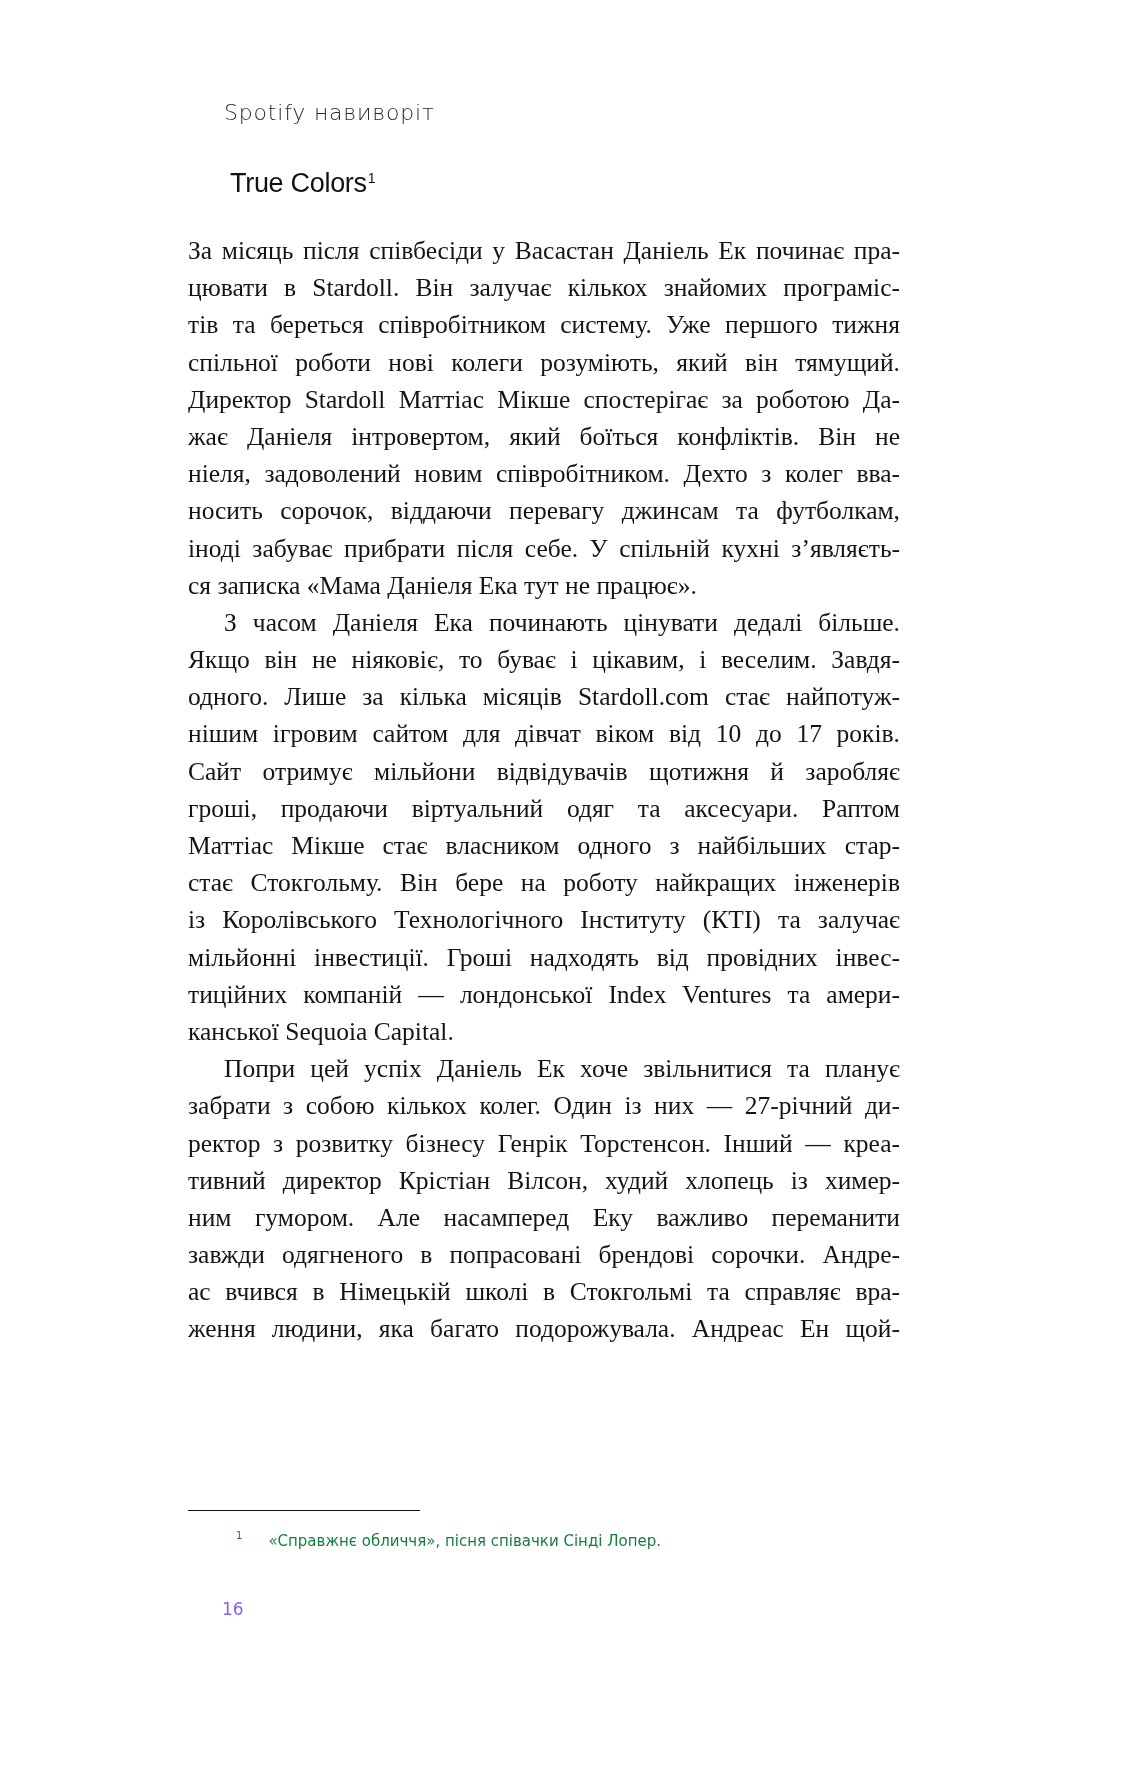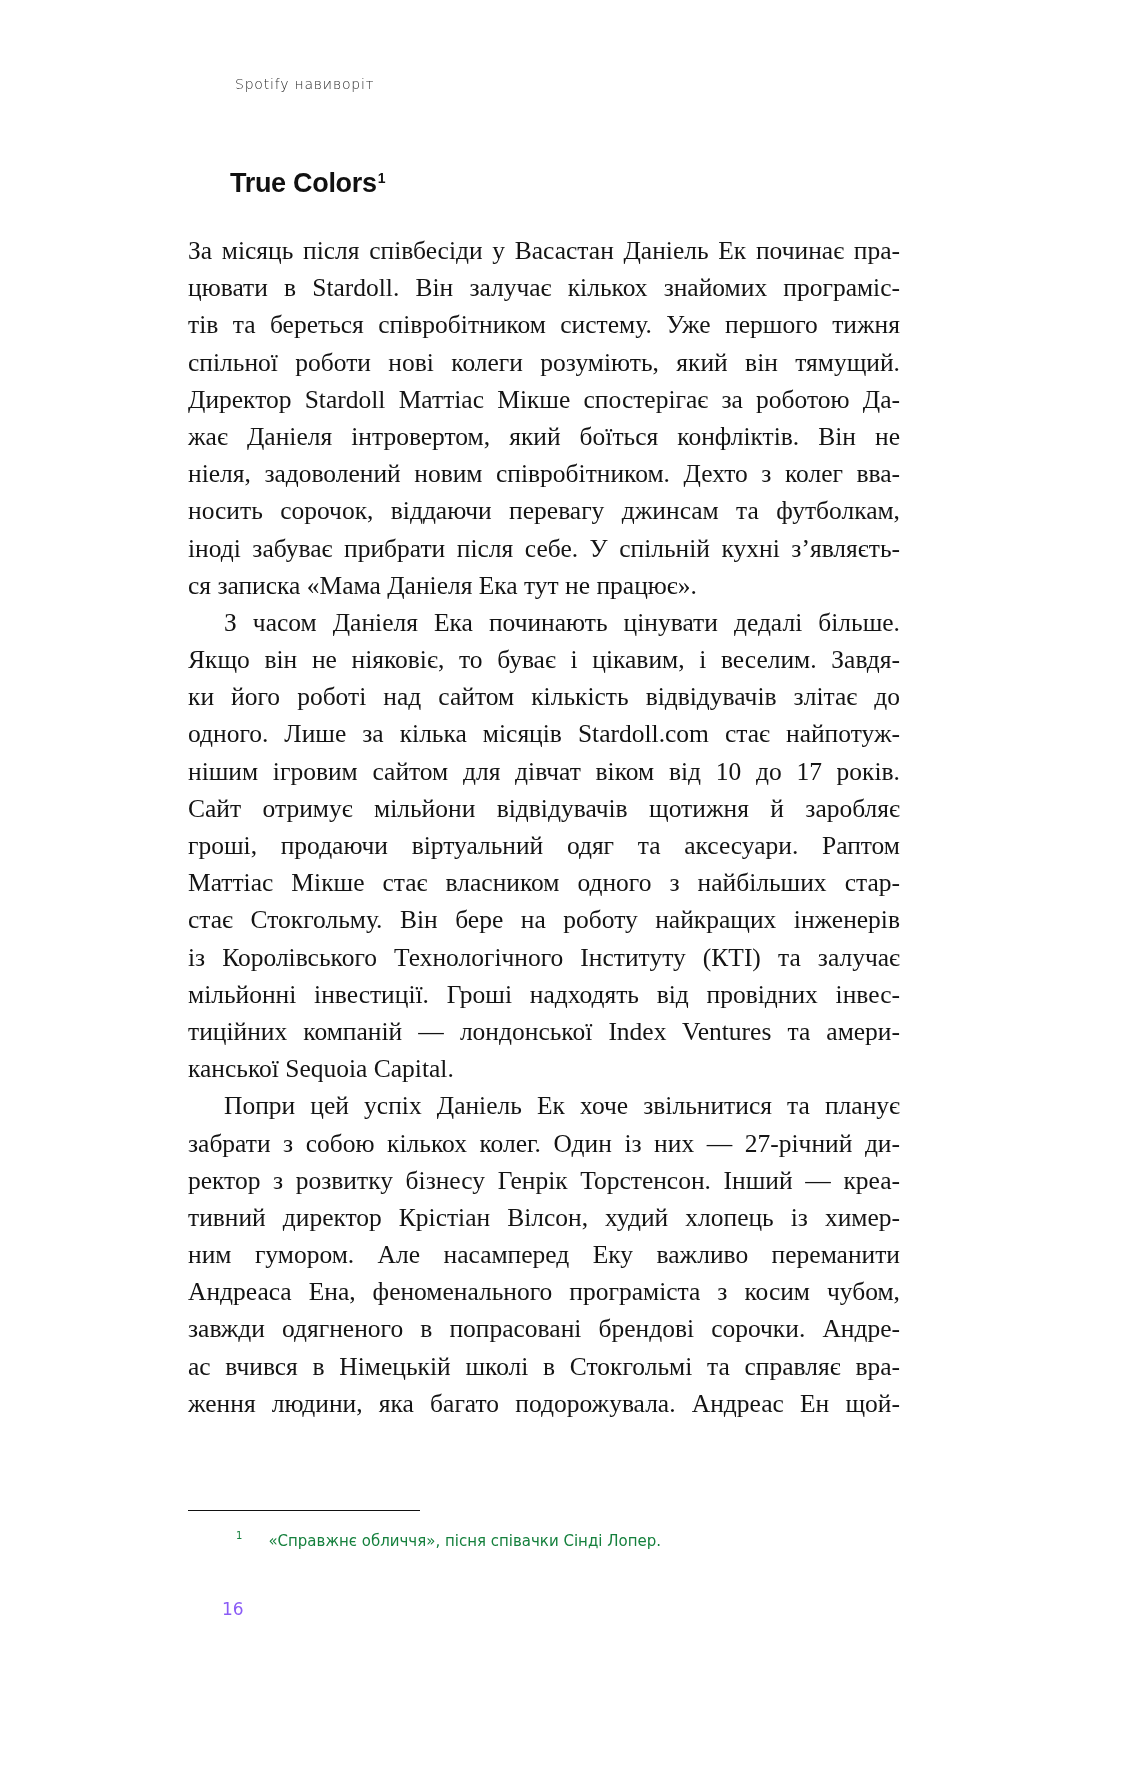--- a/index.html
+++ b/index.html
@@ -10,35 +10,34 @@
     body {
       width: 1142px;
       height: 1772px;
       position: relative;
       overflow: hidden;
       color: #1a1a1a;
     }
     .running-header {
       position: absolute;
       left: 224px;
-      top: 76px;
+      top: 100px;
       font-family: "DejaVu Sans", sans-serif;
-      font-size: 14px;
+      font-size: 22px;
       letter-spacing: 0.8px;
       color: #2a2a2a;
       font-weight: 300;
-      margin-left: 11px;
     }
     .section-title {
       position: absolute;
       left: 230px;
       top: 168px;
       font-family: "Liberation Sans", sans-serif;
       font-size: 27px;
-      font-weight: bold;
+      font-weight: normal;
       color: #111;
       letter-spacing: -0.3px;
     }
     .section-title sup {
       font-size: 14px;
       vertical-align: top;
       position: relative;
       top: 2px;
       margin-left: 1px;
     }
@@ -115,39 +114,37 @@
     <span class="line">Директор Stardoll Маттіас Мікше спостерігає за роботою Да-</span>
     <span class="line">жає Даніеля інтровертом, який боїться конфліктів. Він не</span>
     <span class="line">ніеля, задоволений новим співробітником. Дехто з колег вва-</span>
     <span class="line">носить сорочок, віддаючи перевагу джинсам та футболкам,</span>
     <span class="line">іноді забуває прибрати після себе. У спільній кухні з’являєть-</span>
     <span class="line last">ся записка «Мама Даніеля Ека тут не працює».</span>
   </div>
   <div>
     <span class="line indent">З часом Даніеля Ека починають цінувати дедалі більше.</span>
     <span class="line">Якщо він не ніяковіє, то буває і цікавим, і веселим. Завдя-</span>
-    <span class="line">ки його роботі над сайтом кількість відвідувачів злітає до</span>
     <span class="line">одного. Лише за кілька місяців Stardoll.com стає найпотуж-</span>
     <span class="line">нішим ігровим сайтом для дівчат віком від 10 до 17 років.</span>
     <span class="line">Сайт отримує мільйони відвідувачів щотижня й заробляє</span>
     <span class="line">гроші, продаючи віртуальний одяг та аксесуари. Раптом</span>
     <span class="line">Маттіас Мікше стає власником одного з найбільших стар-</span>
     <span class="line">стає Стокгольму. Він бере на роботу найкращих інженерів</span>
     <span class="line">із Королівського Технологічного Інституту (КТІ) та залучає</span>
     <span class="line">мільйонні інвестиції. Гроші надходять від провідних інвес-</span>
     <span class="line">тиційних компаній — лондонської Index Ventures та амери-</span>
     <span class="line last">канської Sequoia Capital.</span>
   </div>
   <div>
     <span class="line indent">Попри цей успіх Даніель Ек хоче звільнитися та планує</span>
     <span class="line">забрати з собою кількох колег. Один із них — 27-річний ди-</span>
     <span class="line">ректор з розвитку бізнесу Генрік Торстенсон. Інший — креа-</span>
     <span class="line">тивний директор Крістіан Вілсон, худий хлопець із химер-</span>
     <span class="line">ним гумором. Але насамперед Еку важливо переманити</span>
-    <span class="line">Андреаса Ена, феноменального програміста з косим чубом,</span>
     <span class="line">завжди одягненого в попрасовані брендові сорочки. Андре-</span>
     <span class="line">ас вчився в Німецькій школі в Стокгольмі та справляє вра-</span>
     <span class="line">ження людини, яка багато подорожувала. Андреас Ен щой-</span>
   </div>
 </div>
 
 <div class="footnote-rule"></div>
 
 <div class="footnote">
   <span class="fn-mark">1</span><span>«Справжнє обличчя», пісня співачки Сінді Лопер.</span>

